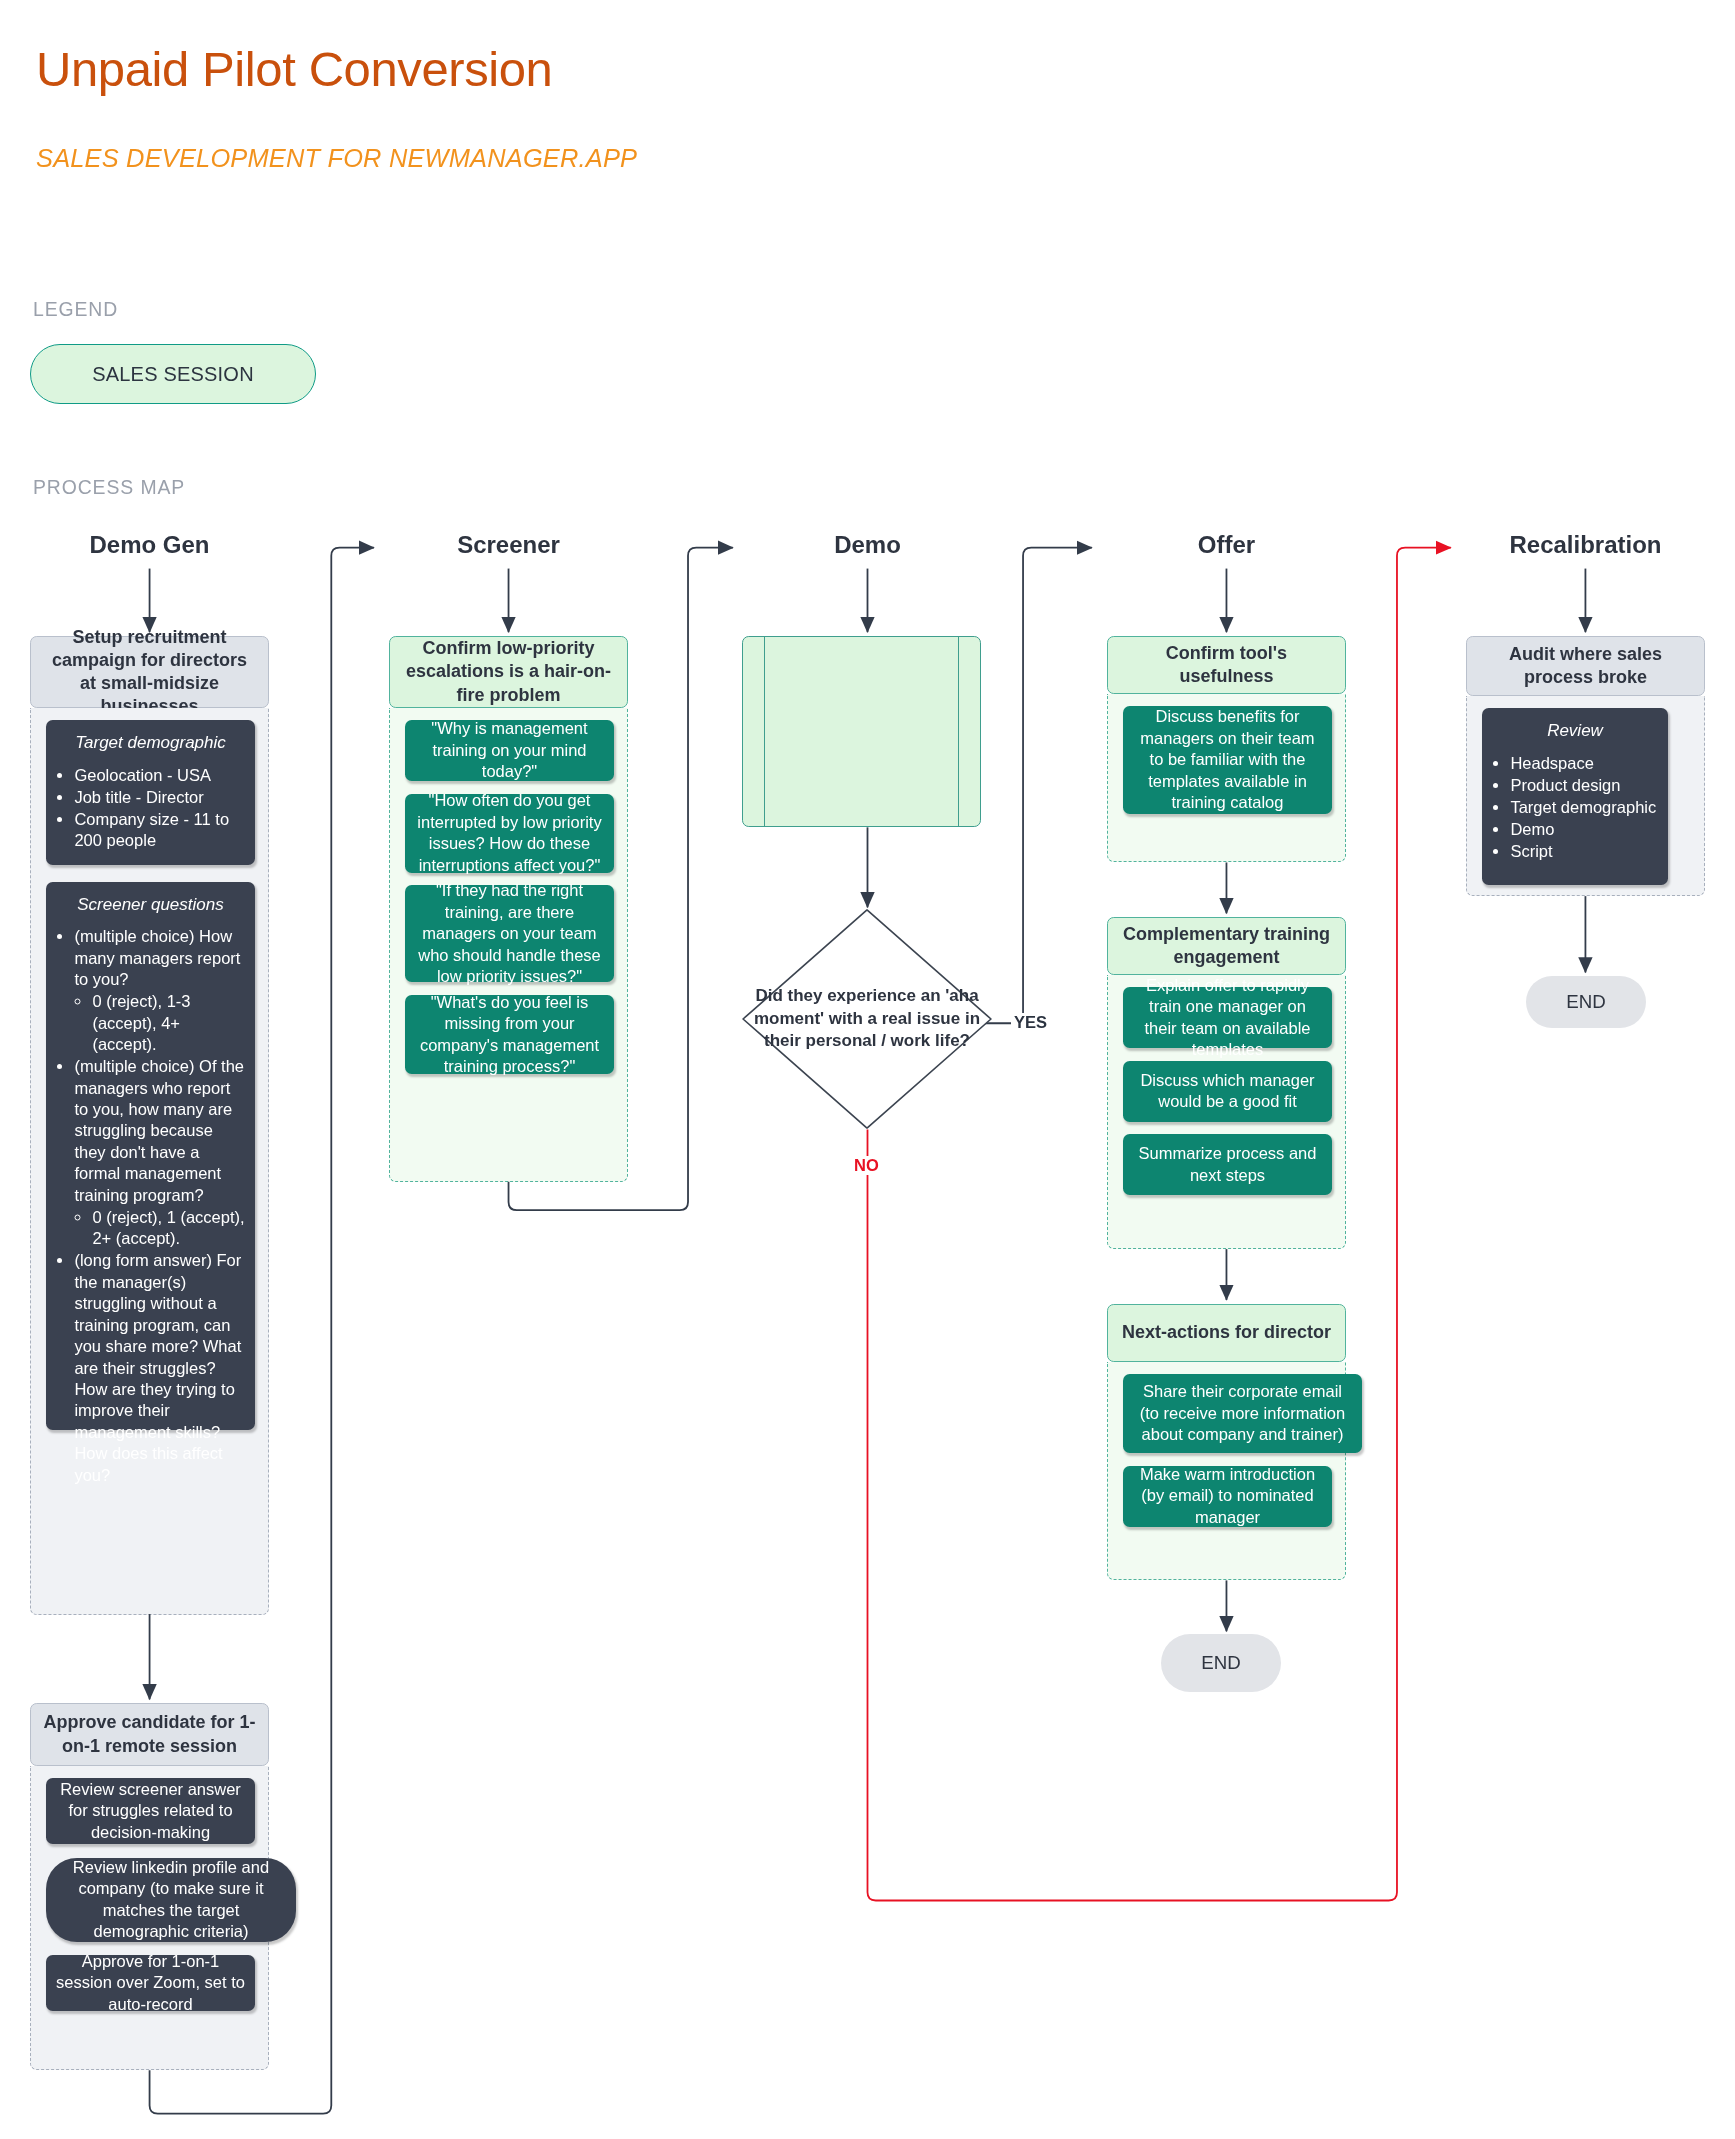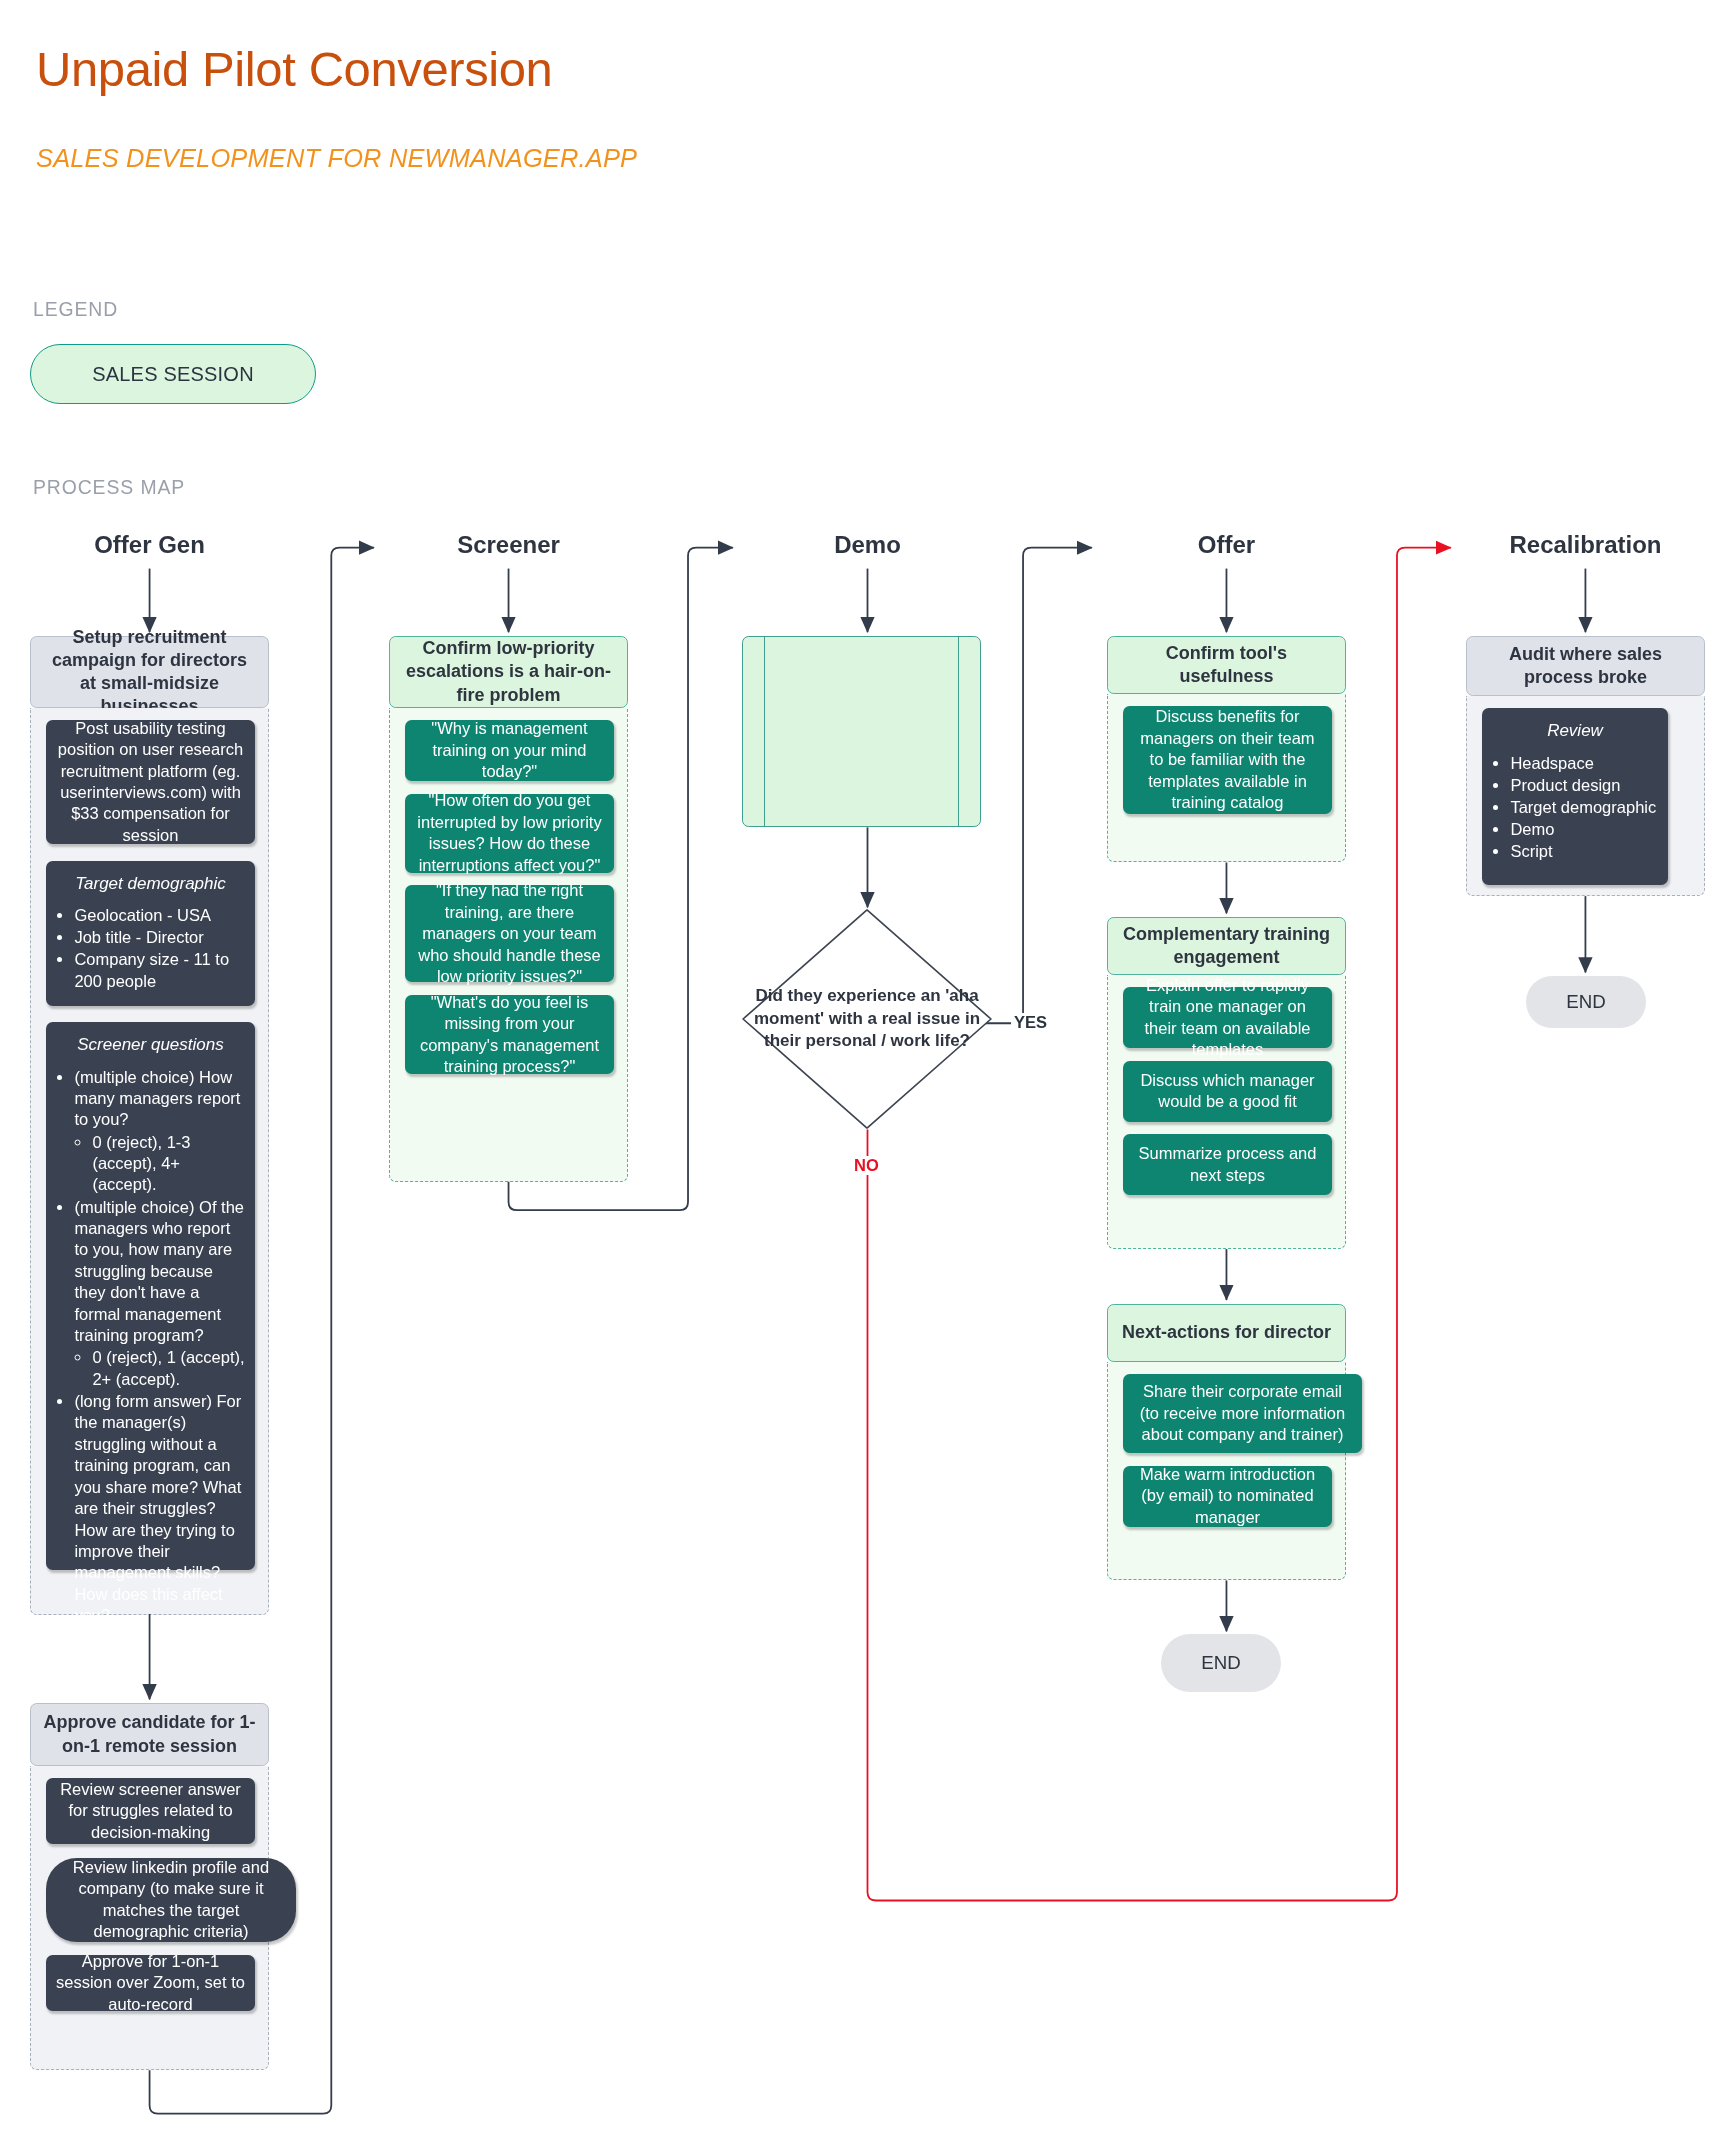--- a/index.html
+++ b/index.html
@@ -118,33 +118,30 @@
 <div class="abs" id="title">Unpaid Pilot Conversion</div>
 <div class="abs" id="subtitle">SALES DEVELOPMENT FOR NEWMANAGER.APP</div>
 
 <div class="abs section-label" id="legend-label">LEGEND</div>
 <div class="abs" id="legend-pill">
   <span>SALES SESSION</span>
 </div>
 
 <div class="abs section-label" id="processmap-label">PROCESS MAP</div>
 
-<div class="abs col-head" id="h-leadgen">Offer Gen</div>
+<div class="abs col-head" id="h-leadgen">Demo Gen</div>
 <div class="abs col-head" id="h-discovery">Screener</div>
 <div class="abs col-head" id="h-demo">Demo</div>
 <div class="abs col-head" id="h-offer">Offer</div>
 <div class="abs col-head" id="h-recal">Recalibration</div>
 
 <div class="abs hdr-box hdr-grey" style="left:30px;top:636px;width:239px;height:72px;">
   <span>Setup recruitment campaign for directors at small-midsize businesses</span>
 </div>
 <div class="abs group group-grey" style="left:30px;top:708px;width:239px;height:907px;padding:12px 15px;">
-  <div class="sub sub-dark" style="width:209px;height:124px;margin:0 0 16.5px 0;">
-    <span>Post usability testing position on user research recruitment platform (eg. userinterviews.com) with $33 compensation for session</span>
-  </div>
 
   <div class="sub sub-dark left" style="width:209px;height:145px;margin:0 0 16.5px 0;padding:12px 9px;">
     <span class="ttl">Target demographic</span>
     <ul>
       <li>Geolocation - USA</li>
       <li>Job title - Director</li>
       <li>Company size - 11 to 200 people</li>
     </ul>
   </div>
 

